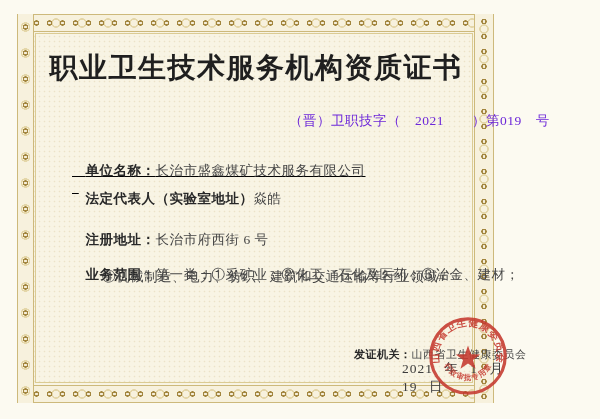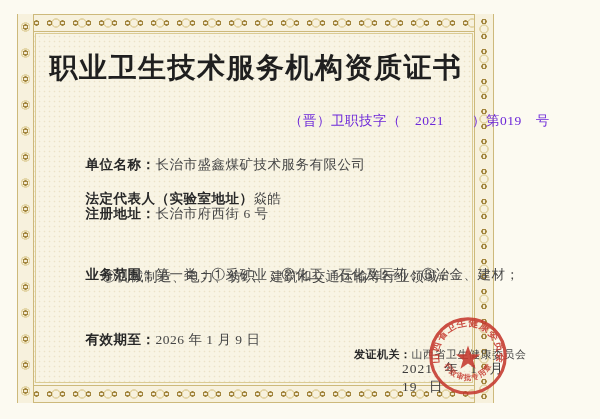--- a/index.html
+++ b/index.html
@@ -51,21 +51,21 @@
     text-align:center;font-size:28px;font-weight:700;
     letter-spacing:1.5px;color:#1f1f1f;
   }
   .cert-no{
     position:absolute;left:289px;top:112px;
     font-size:13.5px;color:#6d28d9;white-space:pre;letter-spacing:0.5px;
   }
   .field{position:absolute;left:72px;font-size:13.5px;white-space:pre;}
   .lbl{font-weight:700;color:#282828;letter-spacing:0.5px;}
   .val{color:#454545;letter-spacing:0.5px;}
-  .f1{top:140px;} .f2{top:174px;} .f3{top:189px;} .f4{top:228px;}
+  .f1{top:146px;text-decoration:underline;} .f2{top:174px;} .f3{top:215px;} .f4{top:228px;}
   .bs1{top:250px;} 
   .bs2{position:absolute;left:102px;top:268px;font-size:13.5px;color:#454545;letter-spacing:0.5px;font-family:Liberation Mono, monospace;}
   .valid{top:315px;}
   .issuer{position:absolute;left:343px;top:335px;font-size:11px;white-space:pre;}
   .issue-date{
     position:absolute;left:402px;top:360px;
     font-size:13.5px;color:#3c3c3c;word-spacing:7px;letter-spacing:1px;
   }
   
   .seal{
@@ -100,23 +100,20 @@
   <div class="field f3">
     <span class="lbl">注册地址：</span><span class="val">长治市府西街 6 号</span>
   </div>
 
 
   <div class="field bs1">
     <span class="lbl">业务范围：</span><span class="val">第一类：①采矿业；②化工、石化及医药；③冶金、建材；</span>
   </div>
   <div class="bs2">④机械制造、电力、纺织、建筑和交通运输等行业领域#</div>
 
-  <div class="field valid">
-    <span class="lbl">有效期至：</span><span class="val">2026 年 1 月 9 日</span>
-  </div>
 
   <div class="issuer">
     <span class="lbl">发证机关：</span><span class="val">山西省卫生健康委员会</span>
   </div>
 
   <div class="issue-date">2021 年 1 月 19 日</div>
 
   <svg class="seal" viewBox="0 0 100 100" xmlns="http://www.w3.org/2000/svg">
     <circle cx="50" cy="50" r="46.5" fill="none" stroke="#c5392e" stroke-width="4"></circle>
     <polygon fill="#c5392e" points="50,37 53.8,47.7 65.2,48.1 56.2,55 59.4,65.9 50,59.5 40.6,65.9 43.8,55 34.8,48.1 46.2,47.7"></polygon>

